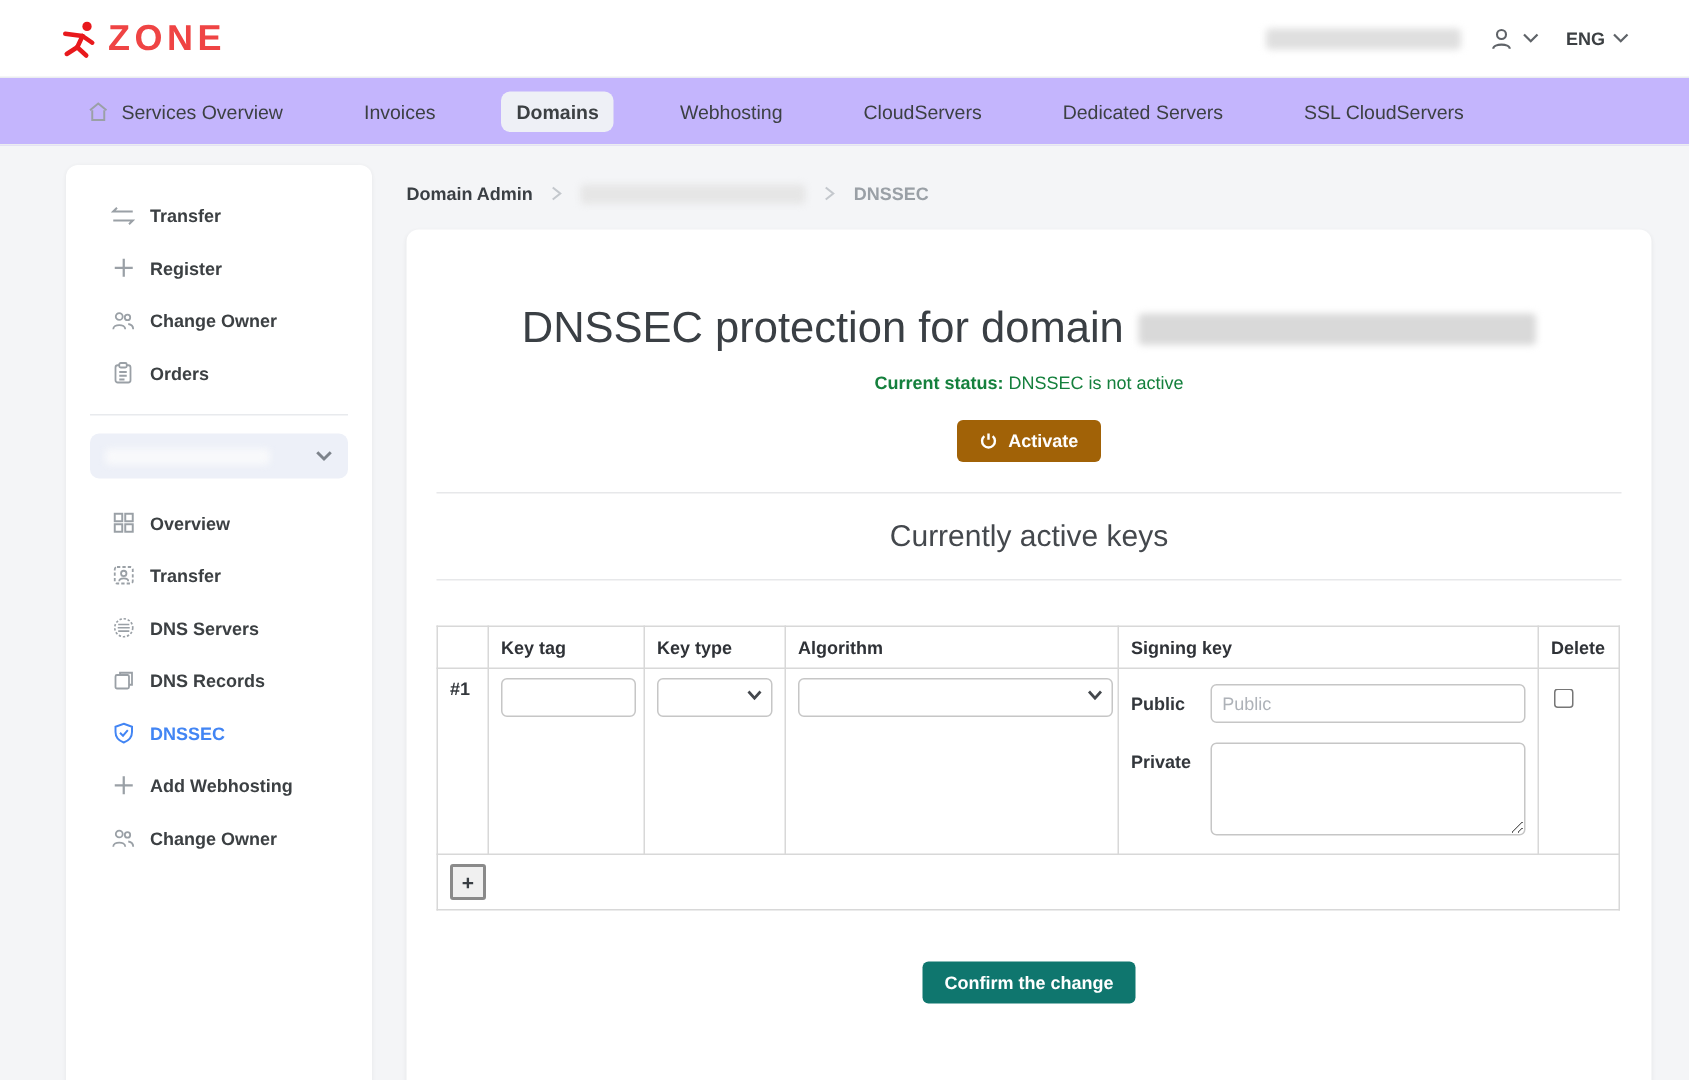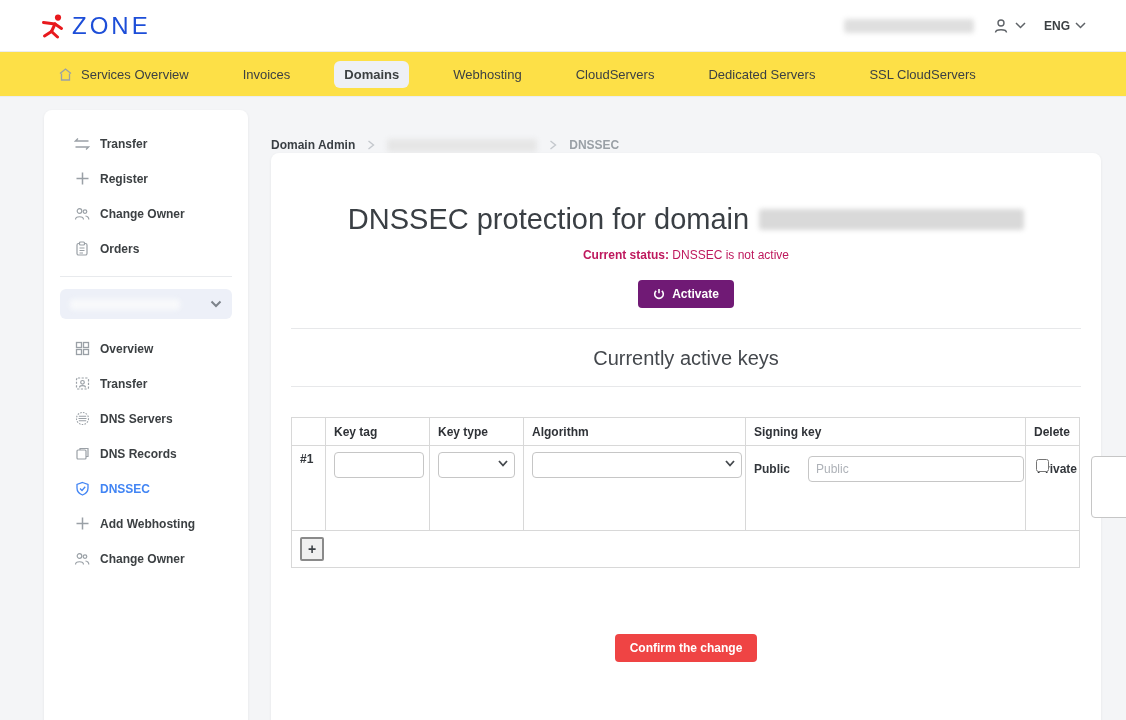--- a/index.html
+++ b/index.html
@@ -13,34 +13,34 @@
 
   
   .header {
     position: absolute; top: 0; left: 0; width: 1126px; height: 52px;
     background: #ffffff; border-bottom: 1px solid #ebedf0;
     display: flex; align-items: center; justify-content: space-between;
     padding: 0 40px;
   }
   .logo { display: flex; align-items: center; gap: 6px; cursor: pointer; }
   .logo-text {
-    color: #1d4ed8; font-size: 24px; font-weight: 400;
+    color: #ef4444; font-size: 24px; font-weight: 700;
     letter-spacing: 3px; text-transform: uppercase;
   }
   .header-right { display: flex; align-items: center; gap: 18px; }
   .redact { background: #dfdfdf; border-radius: 3px; filter: blur(2.5px); }
   .user-redact { width: 130px; height: 14px; }
   .hr-group { display: flex; align-items: center; gap: 5px; }
   .eng-label { font-size: 12px; font-weight: 700; color: #3c4043; }
   .icon { display: inline-flex; align-items: center; justify-content: center; }
 
   
   .navbar {
     position: absolute; top: 52px; left: 0; width: 1126px; height: 45px;
-    background: #fde047; border-bottom: 1px solid #ebedf0;
+    background: #c4b5fd; border-bottom: 1px solid #ebedf0;
     display: flex; align-items: center; gap: 34px; padding: 0 48px;
   }
   .nav-item {
     font-size: 13px; color: #3c4043; font-weight: 500;
     display: flex; align-items: center; gap: 8px; cursor: pointer;
     padding: 6px 10px; border-radius: 6px; white-space: nowrap;
   }
   .nav-item.active { font-weight: 700; background: #eef0f6; }
 
   
@@ -66,52 +66,52 @@
     margin: 12px 16px; width: 172px; height: 30px;
     background: #edf0f8; border-radius: 6px; cursor: pointer;
     display: flex; align-items: center; justify-content: space-between;
     padding: 0 10px;
   }
   .select-redact { width: 110px; height: 11px; background: #f8f9fb; }
   .sidebar-list-bottom { margin-top: 12px; }
 
   
   .breadcrumb {
-    position: absolute; left: 271px; top: 40px; height: 16px;
+    position: absolute; left: 271px; top: 24px; height: 16px;
     display: flex; align-items: center; gap: 12px; font-size: 12px;
   }
   .crumb-root { font-weight: 700; color: #3a3f44; cursor: pointer; }
   .crumb-redact { width: 150px; height: 13px; background: #e6e6e6; cursor: pointer; }
   .crumb-current { font-weight: 700; color: #9aa0a6; }
   .crumb-sep { color: #c4c8cd; }
 
   
   .card {
     position: absolute; left: 271px; top: 56px; width: 830px; height: 700px;
     background: #ffffff; border-radius: 8px;
     box-shadow: 0 1px 3px rgba(60,64,67,0.08);
     color: #33373c;
   }
   .card h1 {
     margin-top: 50px; text-align: center;
     font-size: 29px; font-weight: 400; color: #3a3f44;
     display: flex; align-items: center; justify-content: center; gap: 10px;
   }
   .title-redact { display: inline-block; width: 265px; height: 21px; background: #d9d9d9; }
-  .status-line { margin-top: 12px; text-align: center; font-size: 12px; color: #be185d; }
+  .status-line { margin-top: 12px; text-align: center; font-size: 12px; color: #15803d; }
   .status-line b { font-weight: 700; }
   .center-row { display: flex; justify-content: center; margin-top: 18px; }
   .btn {
     border: none; border-radius: 4px; cursor: pointer;
     font-family: "Liberation Sans", sans-serif;
     font-size: 12px; font-weight: 700; color: #ffffff;
     display: inline-flex; align-items: center; gap: 7px; padding: 7px 15px;
   }
-  .btn-blue { background: #701a75; }
-  .btn-green { background: #ef4444; margin-top: 32px; }
+  .btn-blue { background: #a16207; }
+  .btn-green { background: #0f766e; }
   .card hr { border: none; border-top: 1px solid #e7e8ea; margin: 20px 20px 0 20px; }
   .keys-title {
     margin-top: 18px; text-align: center;
     font-size: 20px; font-weight: 400; color: #44484d;
   }
   .card hr.hr2 { margin-top: 16px; }
 
   
   .keys-table {
     margin: 30px 20px 0 20px; width: 788px;
@@ -133,21 +133,21 @@
   .text-input::placeholder { color: #aeb2b8; }
   .select-wrap { position: relative; display: inline-block; }
   .select-wrap select {
     appearance: none; -webkit-appearance: none;
     border: 1px solid #c6c6c6; border-radius: 4px; height: 26px;
     padding: 0 22px 0 7px; font-size: 12px; background: #fff; color: #33373c;
     width: 100%; outline: none; cursor: pointer;
   }
   .select-wrap .chev { position: absolute; right: 7px; top: 8px; pointer-events: none; color: #55585c; }
   .cell-pad { padding-top: 6px; }
-  .sign-grid { display: flex; gap: 13px; padding: 4px 0 6px 0; }
+  .sign-grid { display: flex; flex-direction: column; gap: 13px; padding: 4px 0 6px 0; }
   .sign-row { display: flex; gap: 12px; align-items: flex-start; }
   .sign-label { width: 42px; font-weight: 700; color: #33373c; padding-top: 6px; }
   .sign-row textarea {
     width: 216px; height: 62px; border: 1px solid #c6c6c6; border-radius: 4px;
     font-family: "Liberation Sans", sans-serif; font-size: 12px; padding: 4px 7px;
     resize: both; outline: none;
   }
   .del-check { margin-top: 7px; margin-left: 2px; width: 13px; height: 13px; cursor: pointer; }
   .tfoot-cell { text-align: right; padding: 5px 8px; }
   .add-btn {

